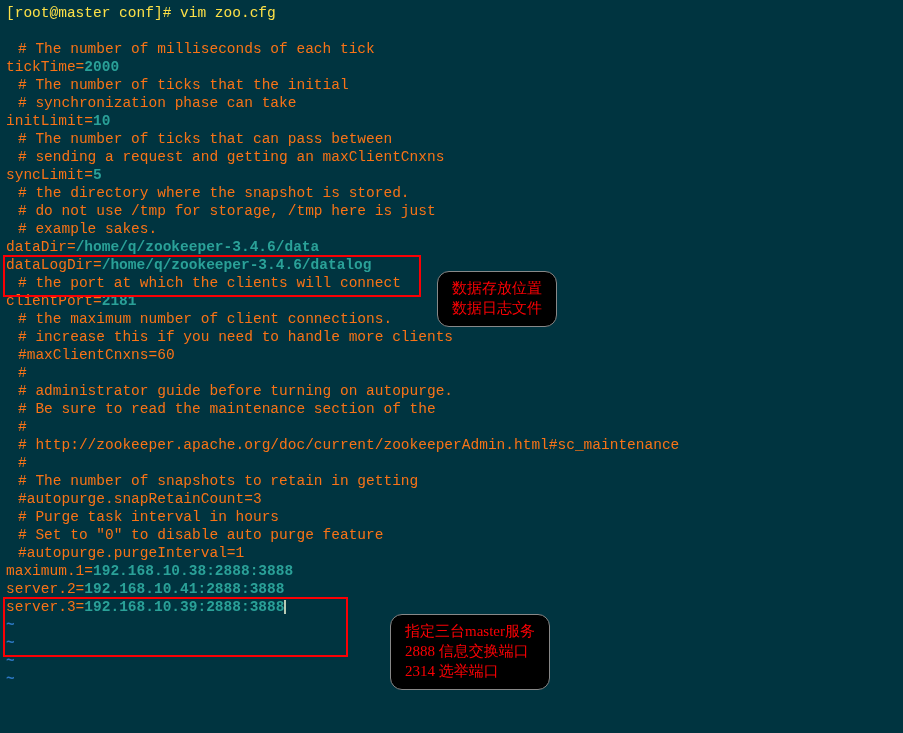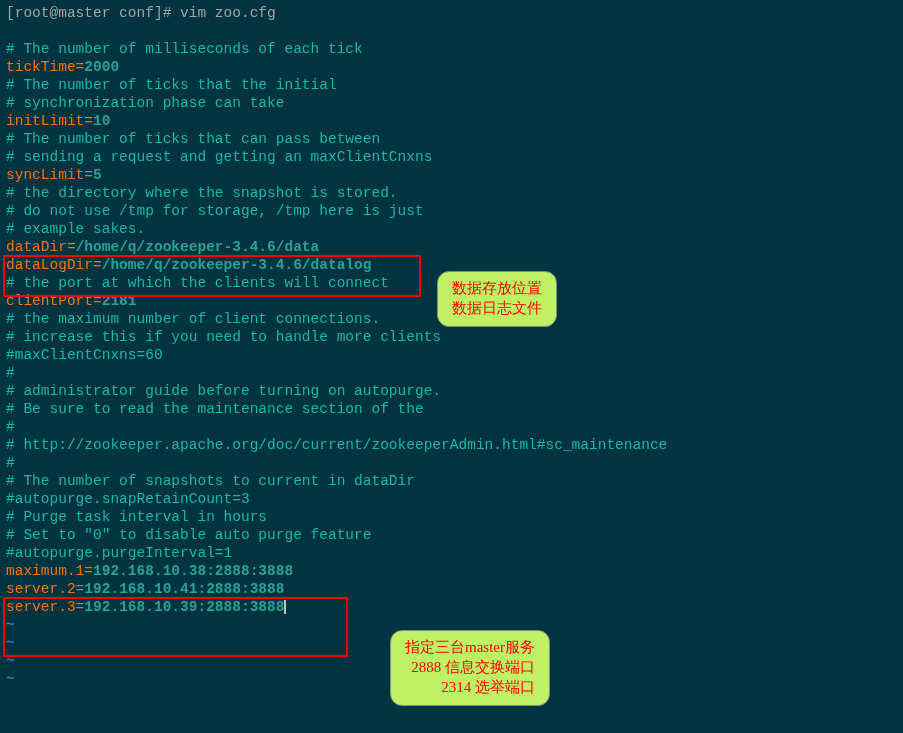--- a/index.html
+++ b/index.html
@@ -9,34 +9,34 @@
     font-size: 14.5px;
     line-height: 18px;
     color: #859896;
     width: 903px;
     height: 733px;
     overflow: hidden;
     position: relative;
     padding: 4px 6px;
   }
   .line { white-space: pre; height: 18px; }
-  .w  { color: #a3a3a3; }   
-  .c  { color: #14b8a6; }   
+  .w  { color: #fde047; }   
+  .c  { color: #f97316; margin-left: 12px; }   
   .k  { color: #2aa198; font-weight: bold; }   
   .s  { color: #f97316; }   
   .tilde { color: #2c78c4; font-weight: bold; }
 
   .redbox {
     position: absolute;
     border: 2px solid #fb0004;
     pointer-events: none;
   }
   .callout {
     position: absolute;
-    background: #bef264;
+    background: #000000;
     border: 1px solid #888;
     border-radius: 12px;
     padding: 6px 14px 8px 14px;
     font-family: SimSun, "Songti SC", serif;
     font-size: 15px;
     line-height: 20px;
     color: #fb0004;
   }
   .cursor {
     display: inline-block;
@@ -69,21 +69,21 @@
 <div class="line"><span class="s">clientPort=</span><span class="k">2181</span></div>
 <div class="line c"># the maximum number of client connections.</div>
 <div class="line c"># increase this if you need to handle more clients</div>
 <div class="line c">#maxClientCnxns=60</div>
 <div class="line c">#</div>
 <div class="line c"># administrator guide before turning on autopurge.</div>
 <div class="line c"># Be sure to read the maintenance section of the</div>
 <div class="line c">#</div>
 <div class="line c"># http://zookeeper.apache.org/doc/current/zookeeperAdmin.html#sc_maintenance</div>
 <div class="line c">#</div>
-<div class="line c"># The number of snapshots to current in dataDir</div>
+<div class="line c"># The number of snapshots to retain in getting</div>
 <div class="line c">#autopurge.snapRetainCount=3</div>
 <div class="line c"># Purge task interval in hours</div>
 <div class="line c"># Set to "0" to disable auto purge feature</div>
 <div class="line c">#autopurge.purgeInterval=1</div>
 <div class="line"><span class="s">maximum.1=</span><span class="k">192.168.10.38:2888:3888</span></div>
 <div class="line"><span class="s">server.2=</span><span class="k">192.168.10.41:2888:3888</span></div>
 <div class="line"><span class="s">server.3=</span><span class="k">192.168.10.39:2888:3888</span><span class="cursor"></span></div>
 <div class="line tilde">~</div>
 <div class="line tilde">~</div>
 <div class="line tilde">~</div>
@@ -92,17 +92,17 @@
 
 <div class="redbox" style="left:3px; top:255px; width:418px; height:42px;"></div>
 
 <div class="callout" style="left:437px; top:271px;">
   <div>数据存放位置</div>
   <div>数据日志文件</div>
 </div>
 
 <div class="redbox" style="left:3px; top:597px; width:345px; height:60px;"></div>
 
-<div class="callout" style="left:390px; top:630px;text-align:right;">
+<div class="callout" style="left:390px; top:614px;">
   <div>指定三台master服务</div>
   <div>2888 信息交换端口</div>
   <div>2314 选举端口</div>
 </div>
 
 </body></html>

